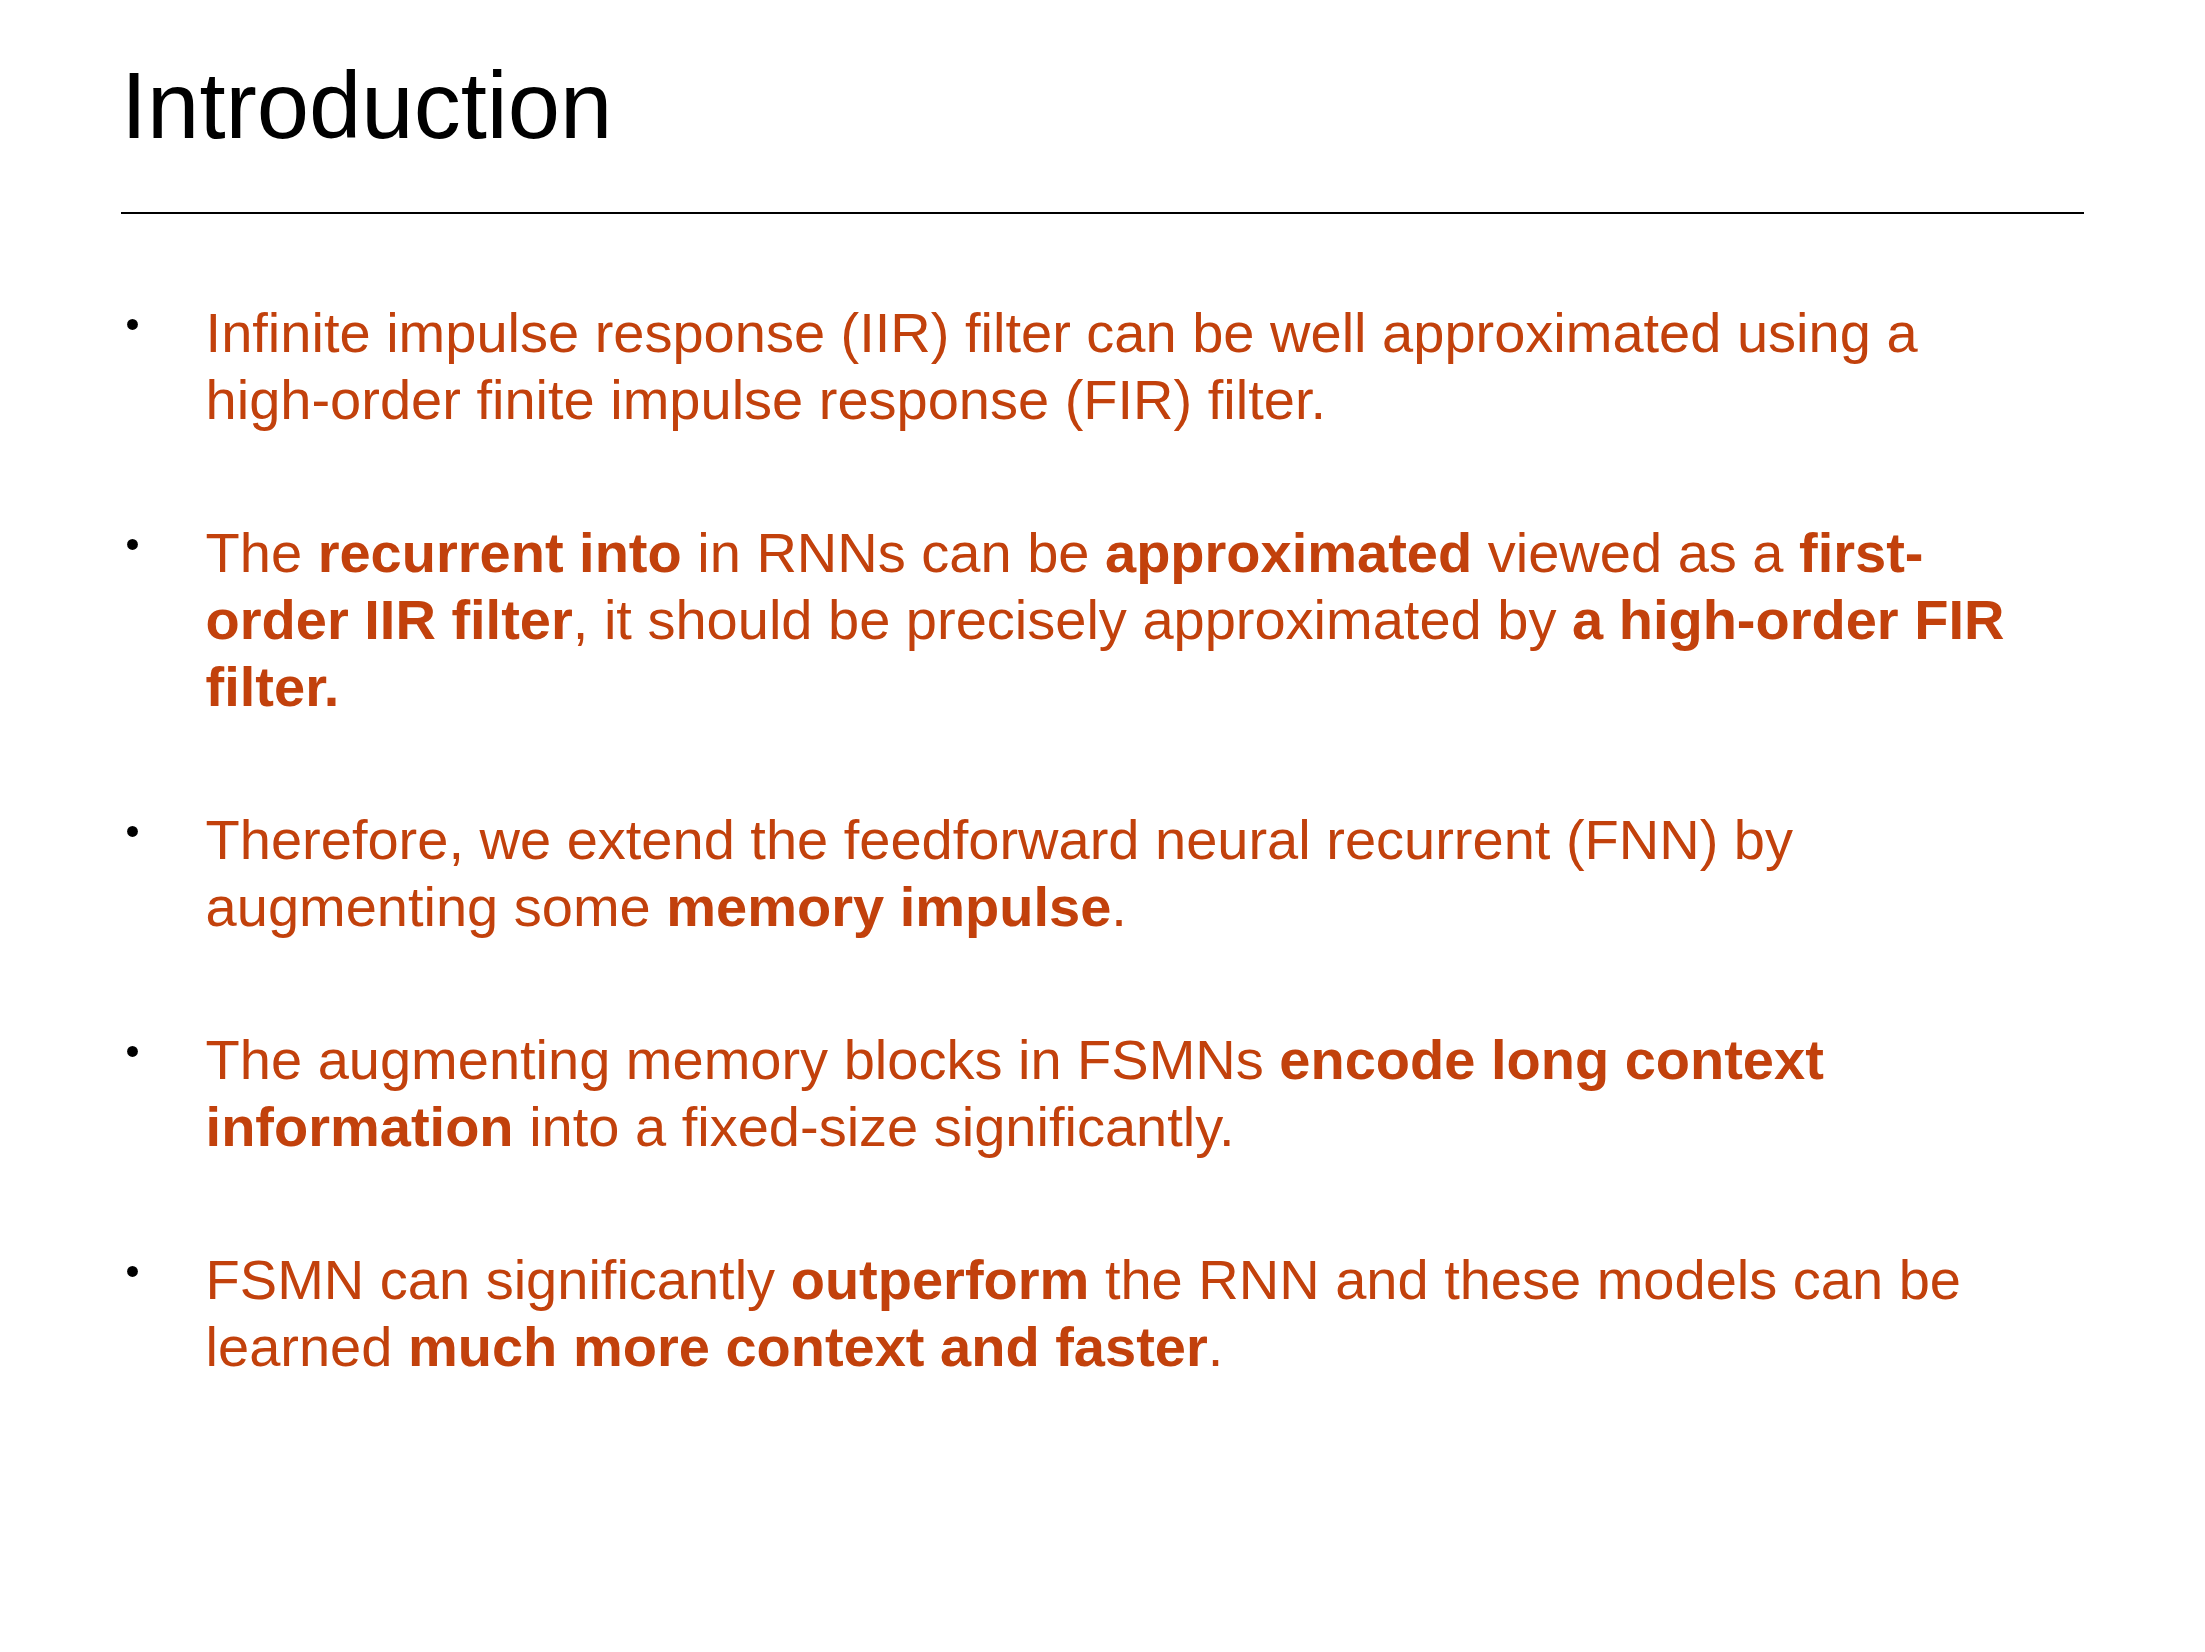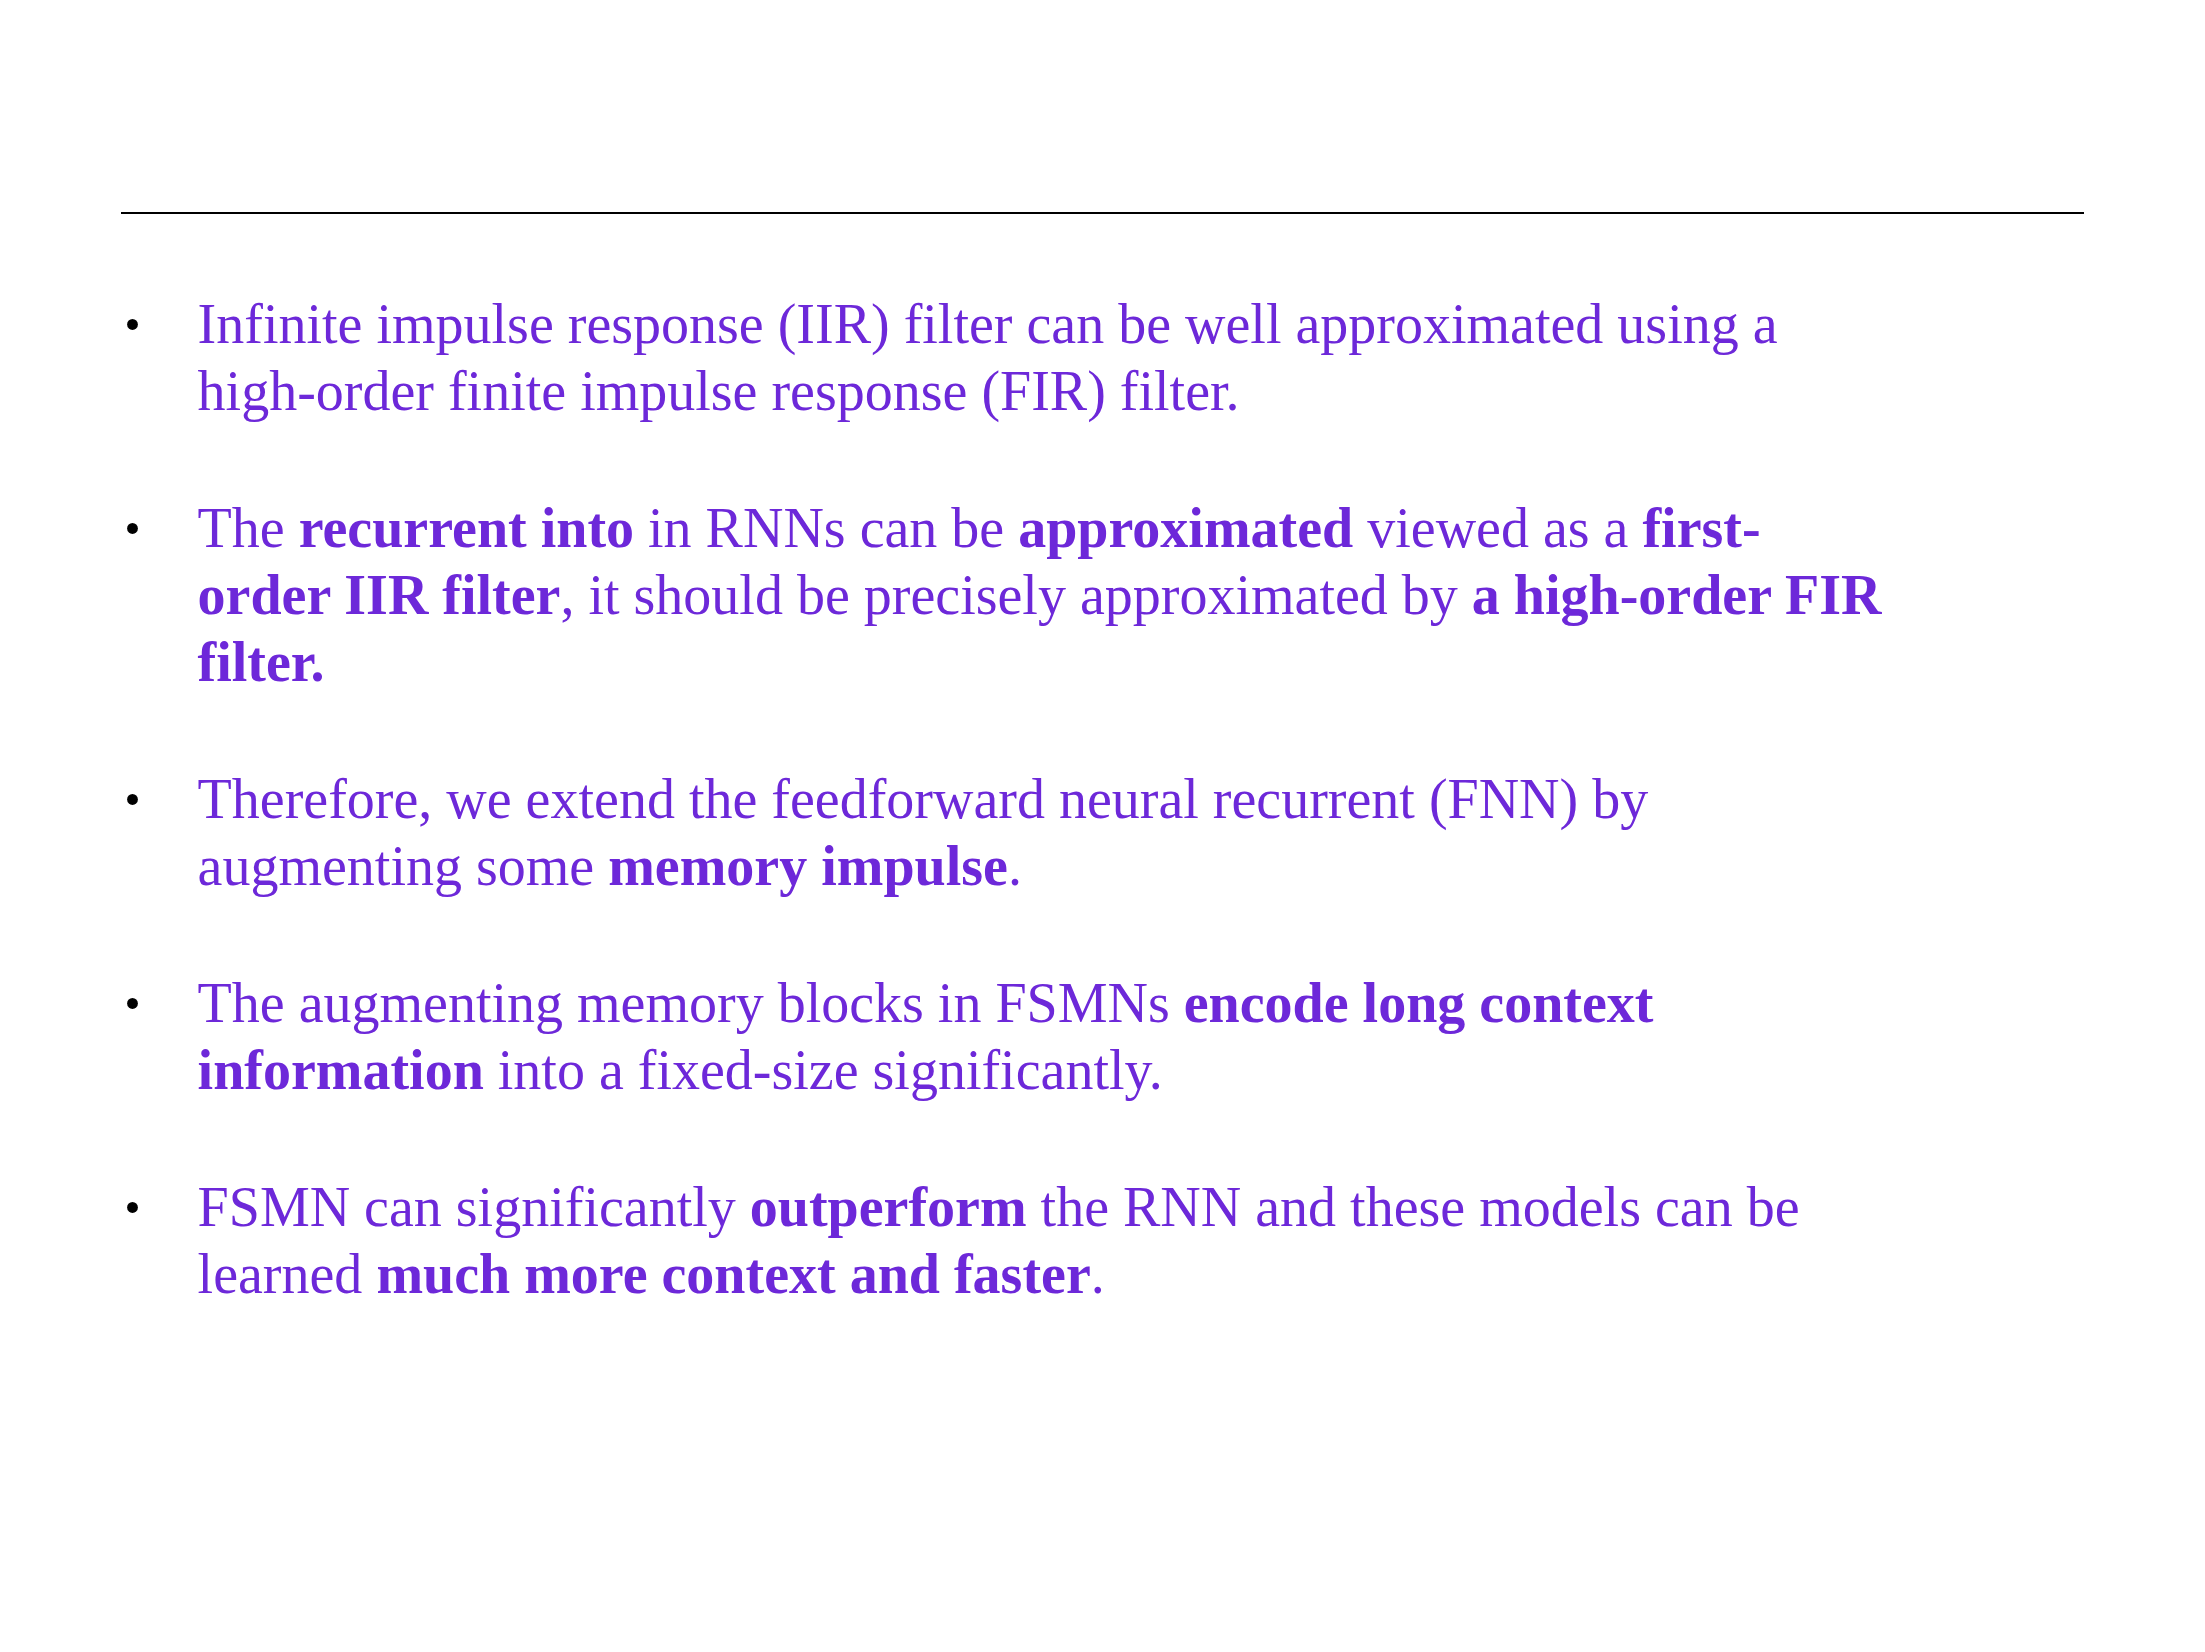--- a/index.html
+++ b/index.html
@@ -57,37 +57,37 @@
   .marker {
     flex: 0 0 72px;
     width: 72px;
     font-size: 40px;
     line-height: 67px;
     padding-left: 1.6px;
     color: #000000;
   }
   .text {
     flex: 1 1 auto;
-    margin: 0;
+    margin: 8px;
     max-width: 1812px;
     font-size: 56px;
     line-height: 67px;
     font-weight: 400;
-    color: #6d28d9;
+    color: #c2410c;
     white-space: pre-wrap;
-    font-family: Liberation Serif, serif;
   }
   .text b {
     font-weight: 700;
   }
 </style>
 </head>
 <body>
 
 <div class="slide">
+  <h1 class="title">Introduction</h1>
   <div class="rule"></div>
   <div class="bullets">
       <div class="bullet">
         <span class="marker">•</span>
         <p class="text"><span>Infinite impulse response (IIR) filter can be well approximated using a
 high-order finite impulse response (FIR) filter.</span></p>
       </div>
       <div class="bullet">
         <span class="marker">•</span>
         <p class="text"><span>The </span><b>recurrent into</b><span> in RNNs can be </span><b>approximated</b><span> viewed as a </span><b>first-

